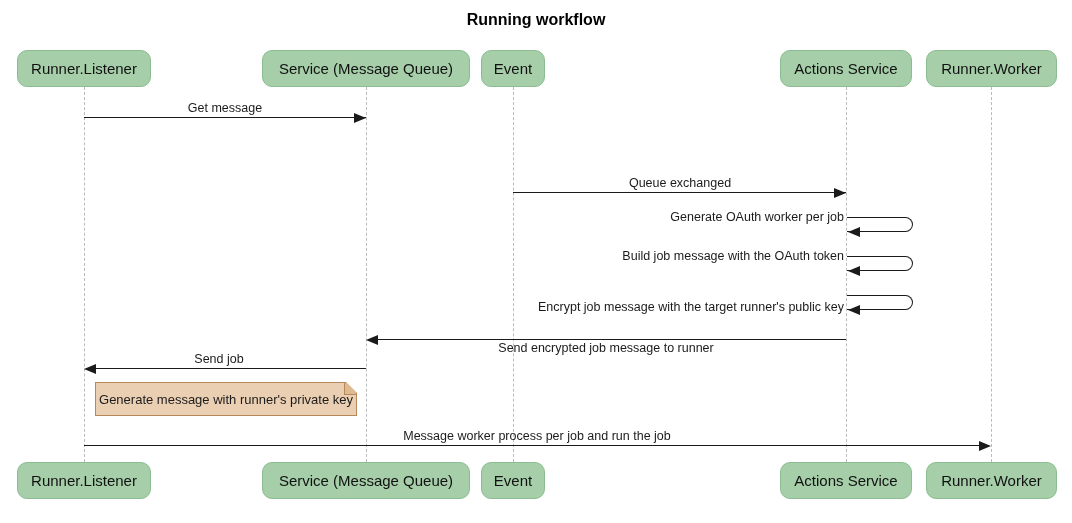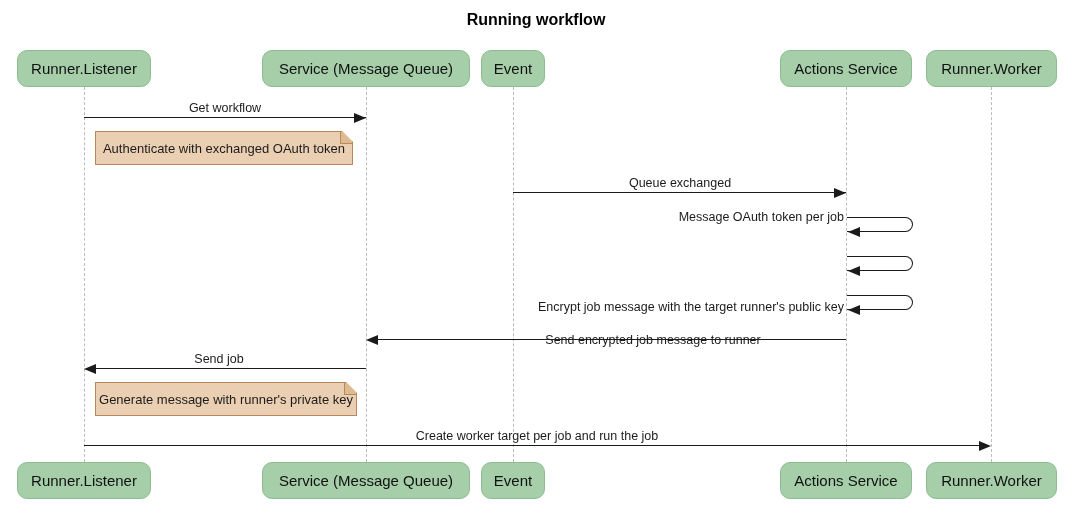--- a/index.html
+++ b/index.html
@@ -62,52 +62,52 @@
   <div class="lifeline" style="left:513px;"></div>
   <div class="lifeline" style="left:846px;"></div>
   <div class="lifeline" style="left:991px;"></div>
 
   <div class="actor" style="left:17px;top:50px;width:134px;">Runner.Listener</div>
   <div class="actor" style="left:262px;top:50px;width:208px;">Service (Message Queue)</div>
   <div class="actor" style="left:481px;top:50px;width:64px;">Event</div>
   <div class="actor" style="left:780px;top:50px;width:132px;">Actions Service</div>
   <div class="actor" style="left:926px;top:50px;width:131px;">Runner.Worker</div>
 
-  <div class="msg-label centered" style="left:225px;top:101px;">Get workflow</div>
+  <div class="msg-label centered" style="left:225px;top:101px;">Get message</div>
   <div class="msg-line" style="left:84px;top:117px;width:282px;"></div>
   <div class="arrowhead-r" style="left:354px;top:113px;"></div>
 
-  <div class="note" style="left:95px;top:131px;width:258px;height:34px;">Authenticate with exchanged OAuth token</div>
 
   <div class="msg-label centered" style="left:680px;top:176px;">Queue exchanged</div>
   <div class="msg-line" style="left:513px;top:192px;width:333px;"></div>
   <div class="arrowhead-r" style="left:834px;top:188px;"></div>
 
-  <div class="msg-label right-aligned" style="right:228px;top:210px;">Message OAuth token per job</div>
+  <div class="msg-label right-aligned" style="right:228px;top:210px;">Generate OAuth worker per job</div>
   <div class="self-loop" style="left:847px;top:217px;"></div>
   <div class="arrowhead-l" style="left:848px;top:227px;"></div>
 
+  <div class="msg-label right-aligned" style="right:228px;top:249px;">Build job message with the OAuth token</div>
   <div class="self-loop" style="left:847px;top:256px;"></div>
   <div class="arrowhead-l" style="left:848px;top:266px;"></div>
 
   <div class="msg-label right-aligned" style="right:228px;top:300px;">Encrypt job message with the target runner's public key</div>
   <div class="self-loop" style="left:847px;top:295px;"></div>
   <div class="arrowhead-l" style="left:848px;top:305px;"></div>
 
-  <div class="msg-label centered" style="left:606px;top:333px;margin-left:47px;">Send encrypted job message to runner</div>
+  <div class="msg-label centered" style="left:606px;top:341px;">Send encrypted job message to runner</div>
   <div class="msg-line" style="left:377px;top:339px;width:469px;"></div>
   <div class="arrowhead-l" style="left:366px;top:335px;"></div>
 
   <div class="msg-label centered" style="left:219px;top:352px;">Send job</div>
   <div class="msg-line" style="left:95px;top:368px;width:271px;"></div>
   <div class="arrowhead-l" style="left:84px;top:364px;"></div>
 
   <div class="note" style="left:95px;top:382px;width:262px;height:34px;">Generate message with runner's private key</div>
 
-  <div class="msg-label centered" style="left:537px;top:429px;">Create worker target per job and run the job</div>
+  <div class="msg-label centered" style="left:537px;top:429px;">Message worker process per job and run the job</div>
   <div class="msg-line" style="left:84px;top:445px;width:895px;"></div>
   <div class="arrowhead-r" style="left:979px;top:441px;"></div>
 
   <div class="actor" style="left:17px;top:462px;width:134px;">Runner.Listener</div>
   <div class="actor" style="left:262px;top:462px;width:208px;">Service (Message Queue)</div>
   <div class="actor" style="left:481px;top:462px;width:64px;">Event</div>
   <div class="actor" style="left:780px;top:462px;width:132px;">Actions Service</div>
   <div class="actor" style="left:926px;top:462px;width:131px;">Runner.Worker</div>
 
 </div>

